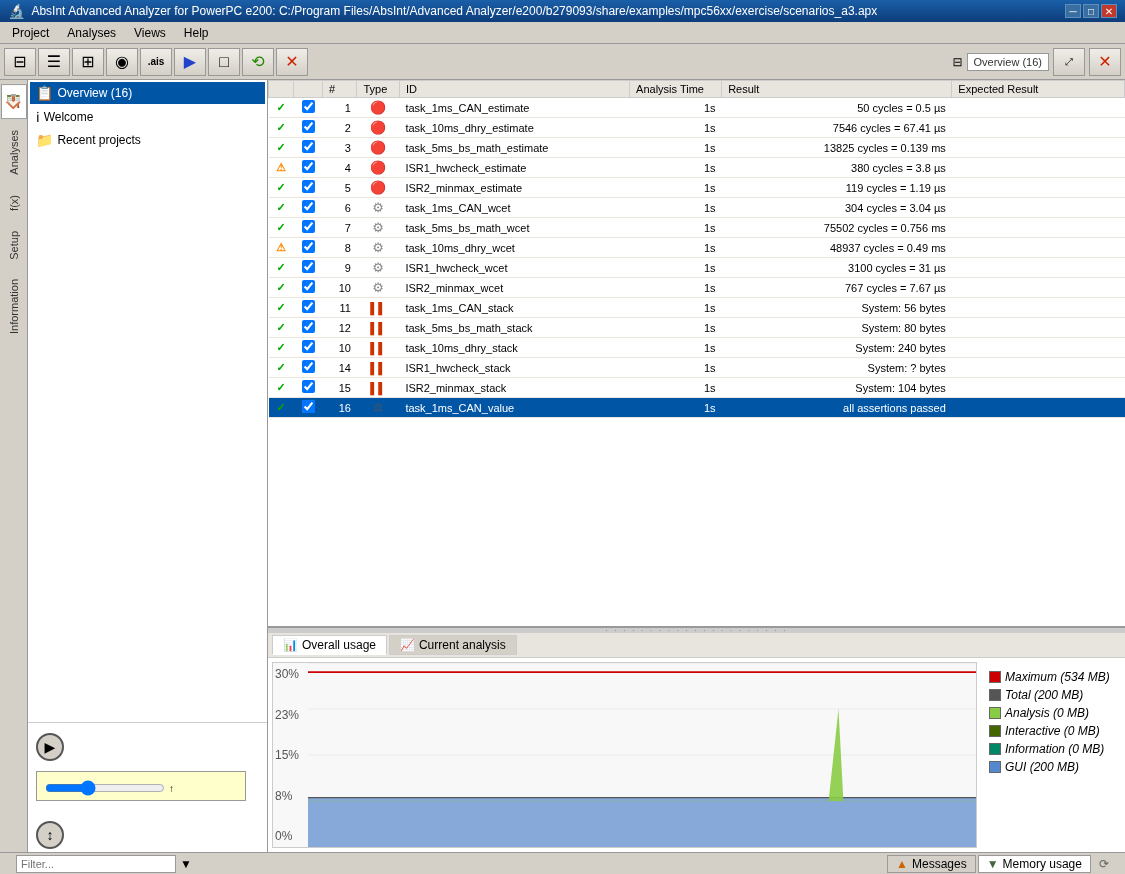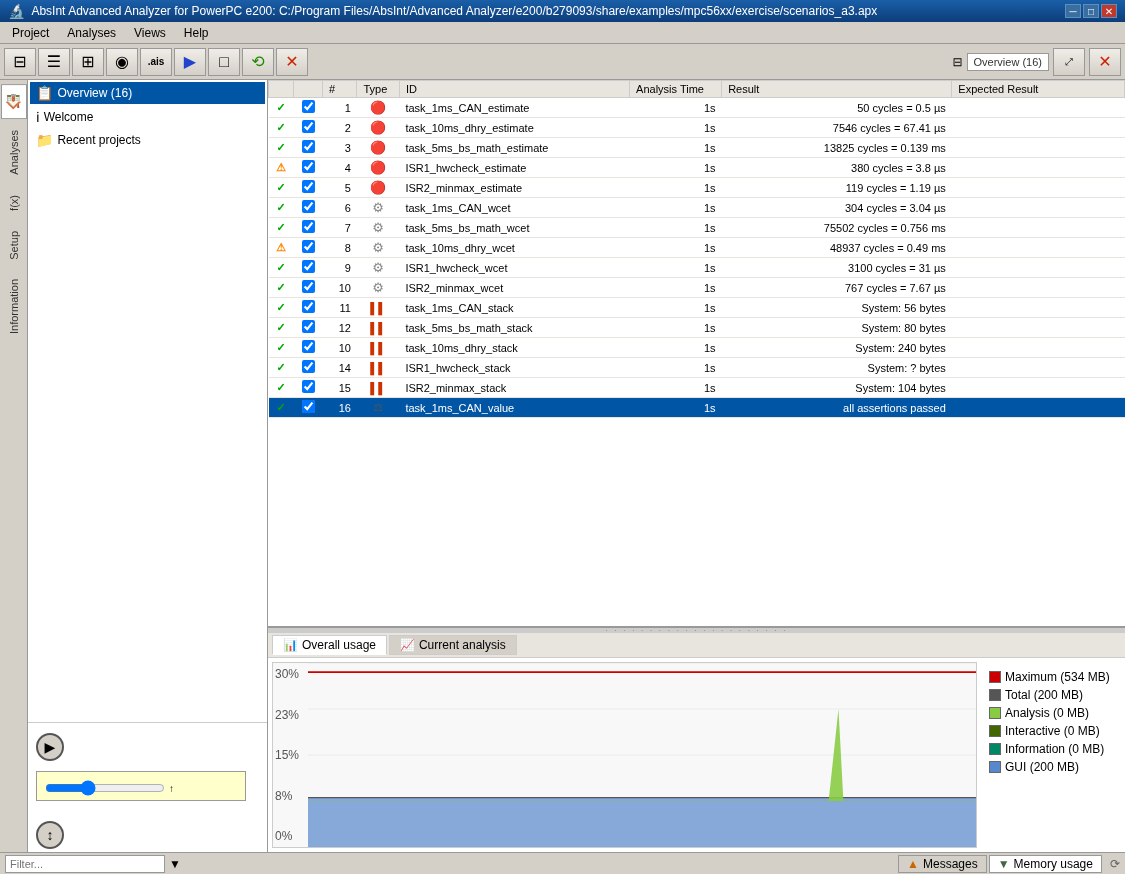--- a/index.html
+++ b/index.html
@@ -188,21 +188,21 @@
       background: #f8f8f8;
     }
     .chart-legend {
       width: 140px;
       padding: 8px;
       font-size: 10px;
       display: flex;
       flex-direction: column;
       gap: 4px;
     }
-    .legend-item { display: flex; align-items: center; gap: 4px; }
+    .legend-item { display: flex; align-items: center; gap: 4px; font-style: italic; }
     .legend-color { width: 12px; height: 12px; border: 1px solid #666; flex-shrink: 0; }
     .y-axis {
       position: absolute;
       left: 0; top: 0; bottom: 0;
       width: 35px;
       display: flex;
       flex-direction: column;
       justify-content: space-between;
       padding: 4px 2px;
       font-size: 10px;
@@ -213,21 +213,21 @@
       left: 35px; right: 0; top: 0; bottom: 0;
     }
 
     
     .bottom-bar {
       height: 22px;
       background: #d4d0c8;
       border-top: 1px solid #999;
       display: flex;
       align-items: center;
-      padding: 0 5px;
+      padding: 0 16px;
       gap: 4px;
     }
     .filter-input {
       width: 160px;
       height: 18px;
       border: 1px solid #999;
       padding: 0 4px;
       font-size: 11px;
       background: white;
     }

